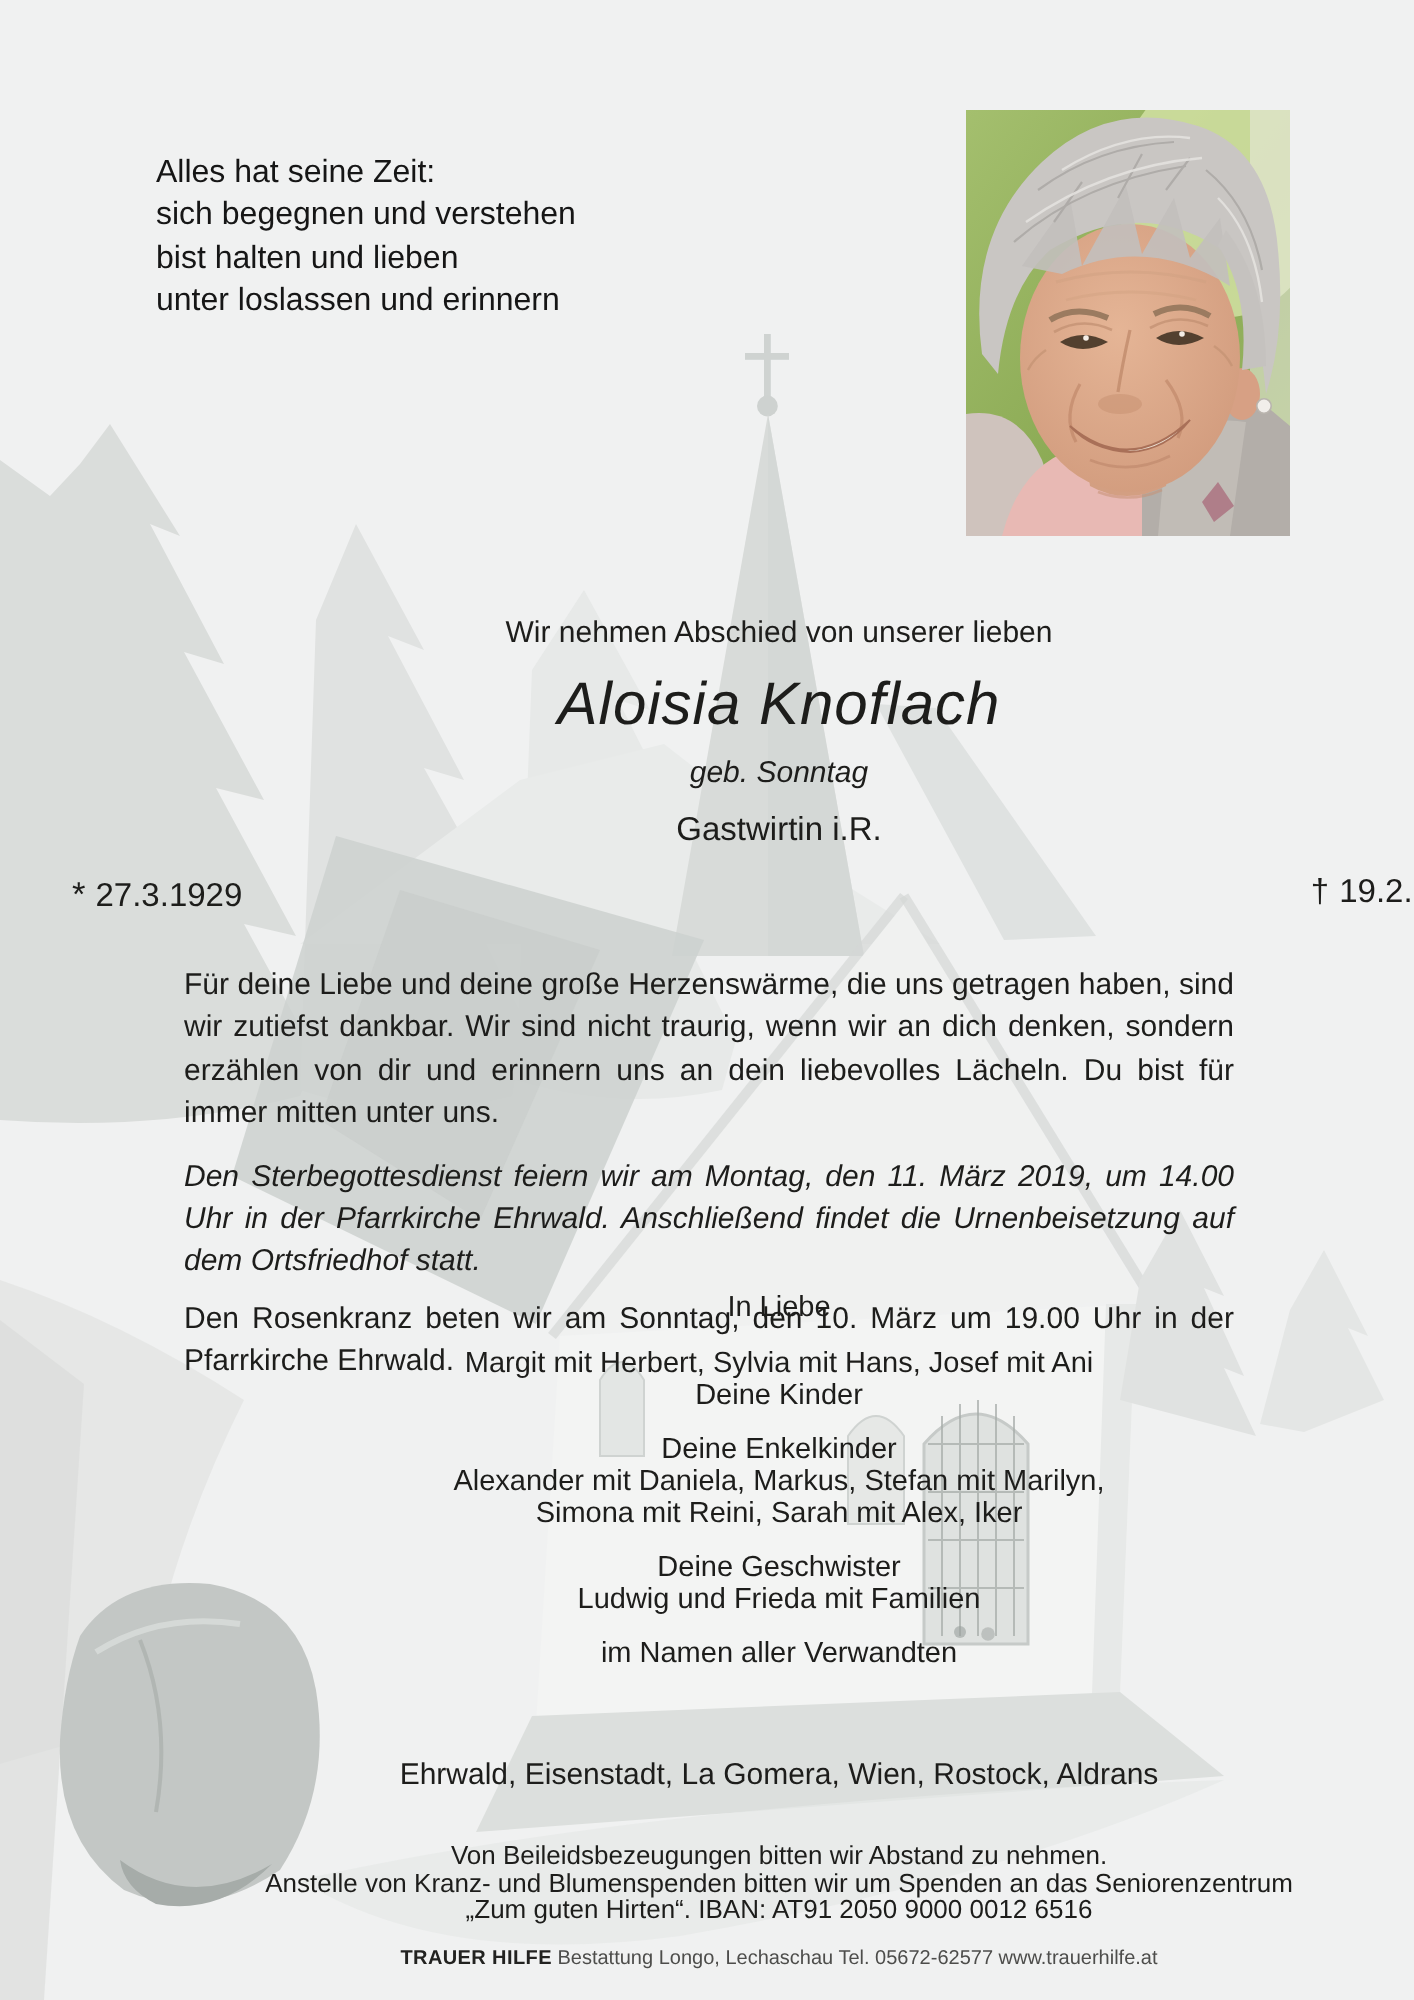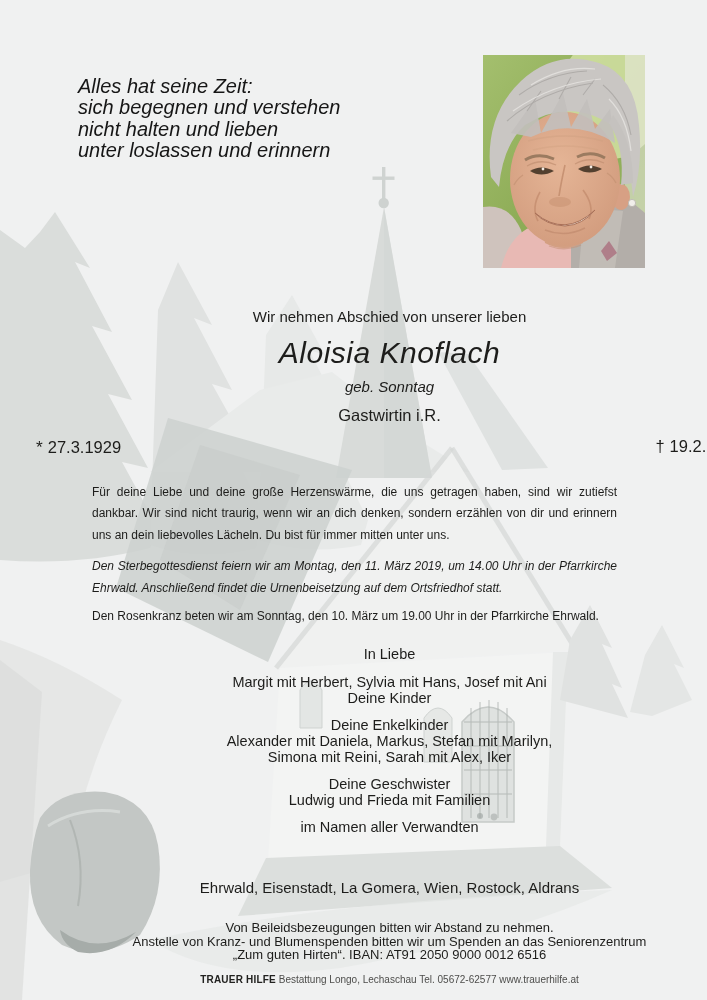--- a/index.html
+++ b/index.html
@@ -4,33 +4,33 @@
 <style>
   html,body{margin:0;padding:0;background:#e8e8e8;}
   .page{
     position:relative;width:707px;height:1000px;margin:0 auto;
     background:#f0f1f1;overflow:hidden;
     font-family:"Liberation Sans", sans-serif;color:#1d1d1b;
   }
   .bg-art{position:absolute;left:0;top:0;width:707px;height:1000px;z-index:0;}
   .layer{position:absolute;z-index:1;}
 
-  .poem{left:78px;top:76px;font-style:italic;font-size:20px;line-height:21.4px;color:#161616;}
+  .poem{left:78px;top:76px;font-size:16px;line-height:21.4px;color:#161616;}
   .photo{position:absolute;left:483px;top:55px;width:162px;height:213px;z-index:1;}
 
   .centered{left:0;width:707px;text-align:center;padding-left:36px;}
   .intro{top:308px;font-size:15px;}
   .deceased-name{top:336px;font-size:30px;font-style:italic;letter-spacing:.5px;}
   .maiden{top:378px;font-size:15px;font-style:italic;}
   .profession{top:406px;font-size:16.5px;}
   .dates{top:437px;font-size:16.5px;display:flex;justify-content:space-between;gap:76px;}
   .date-item .sym{display:inline-block;margin-right:5px;}
   .date-item .sym-star{font-size:1.05em;}
 
-  .paragraphs{left:92px;top:482px;width:525px;font-size:12px;line-height:21.4px;text-align:justify;}
+  .paragraphs{left:92px;top:482px;width:525px;font-size:15px;line-height:21.4px;text-align:justify;}
   .paragraphs p{margin:0;}
   .paragraphs p.gap-a{margin-top:10px;font-style:italic;}
   .paragraphs p.gap-b{margin-top:7px;}
 
   .family{top:646px;font-size:14.5px;line-height:16px;}
   .family .salutation{margin-bottom:12px;}
   .family .group{margin-bottom:11px;}
   .family .closing{margin-top:9px;}
 
   .places{top:879px;font-size:15px;}
@@ -98,21 +98,21 @@
     <path d="M60,930 Q95,956 136,932 Q110,958 78,952 Q62,944 60,930 Z" fill="#a6aca9"></path>
     <path d="M70,820 Q86,860 78,906" stroke="#9fa5a2" stroke-width="2" fill="none" opacity="0.5"></path>
     <path d="M48,826 Q80,806 120,812" stroke="#dadddb" stroke-width="3" fill="none" opacity="0.8"></path>
 
     <path d="M150,940 Q330,900 612,890 Q500,940 340,968 Q220,984 150,940 Z" fill="#e6e8e7" opacity="0.7"></path>
   </svg>
 
   <div class="layer poem">
     <div>Alles hat seine Zeit:</div>
     <div>sich begegnen und verstehen</div>
-    <div>nicht halten und lieben</div>
+    <div>bist halten und lieben</div>
     <div>unter loslassen und erinnern</div>
   </div>
 
   <svg class="photo" viewBox="0 0 162 213" aria-hidden="true">
     <defs>
       <linearGradient id="bgGreen" x1="0" y1="0" x2="1" y2="1">
         <stop offset="0" stop-color="#a4bf6e"></stop>
           <stop offset="0.55" stop-color="#8cab55"></stop>
           <stop offset="1" stop-color="#9db868"></stop>
       </linearGradient>

